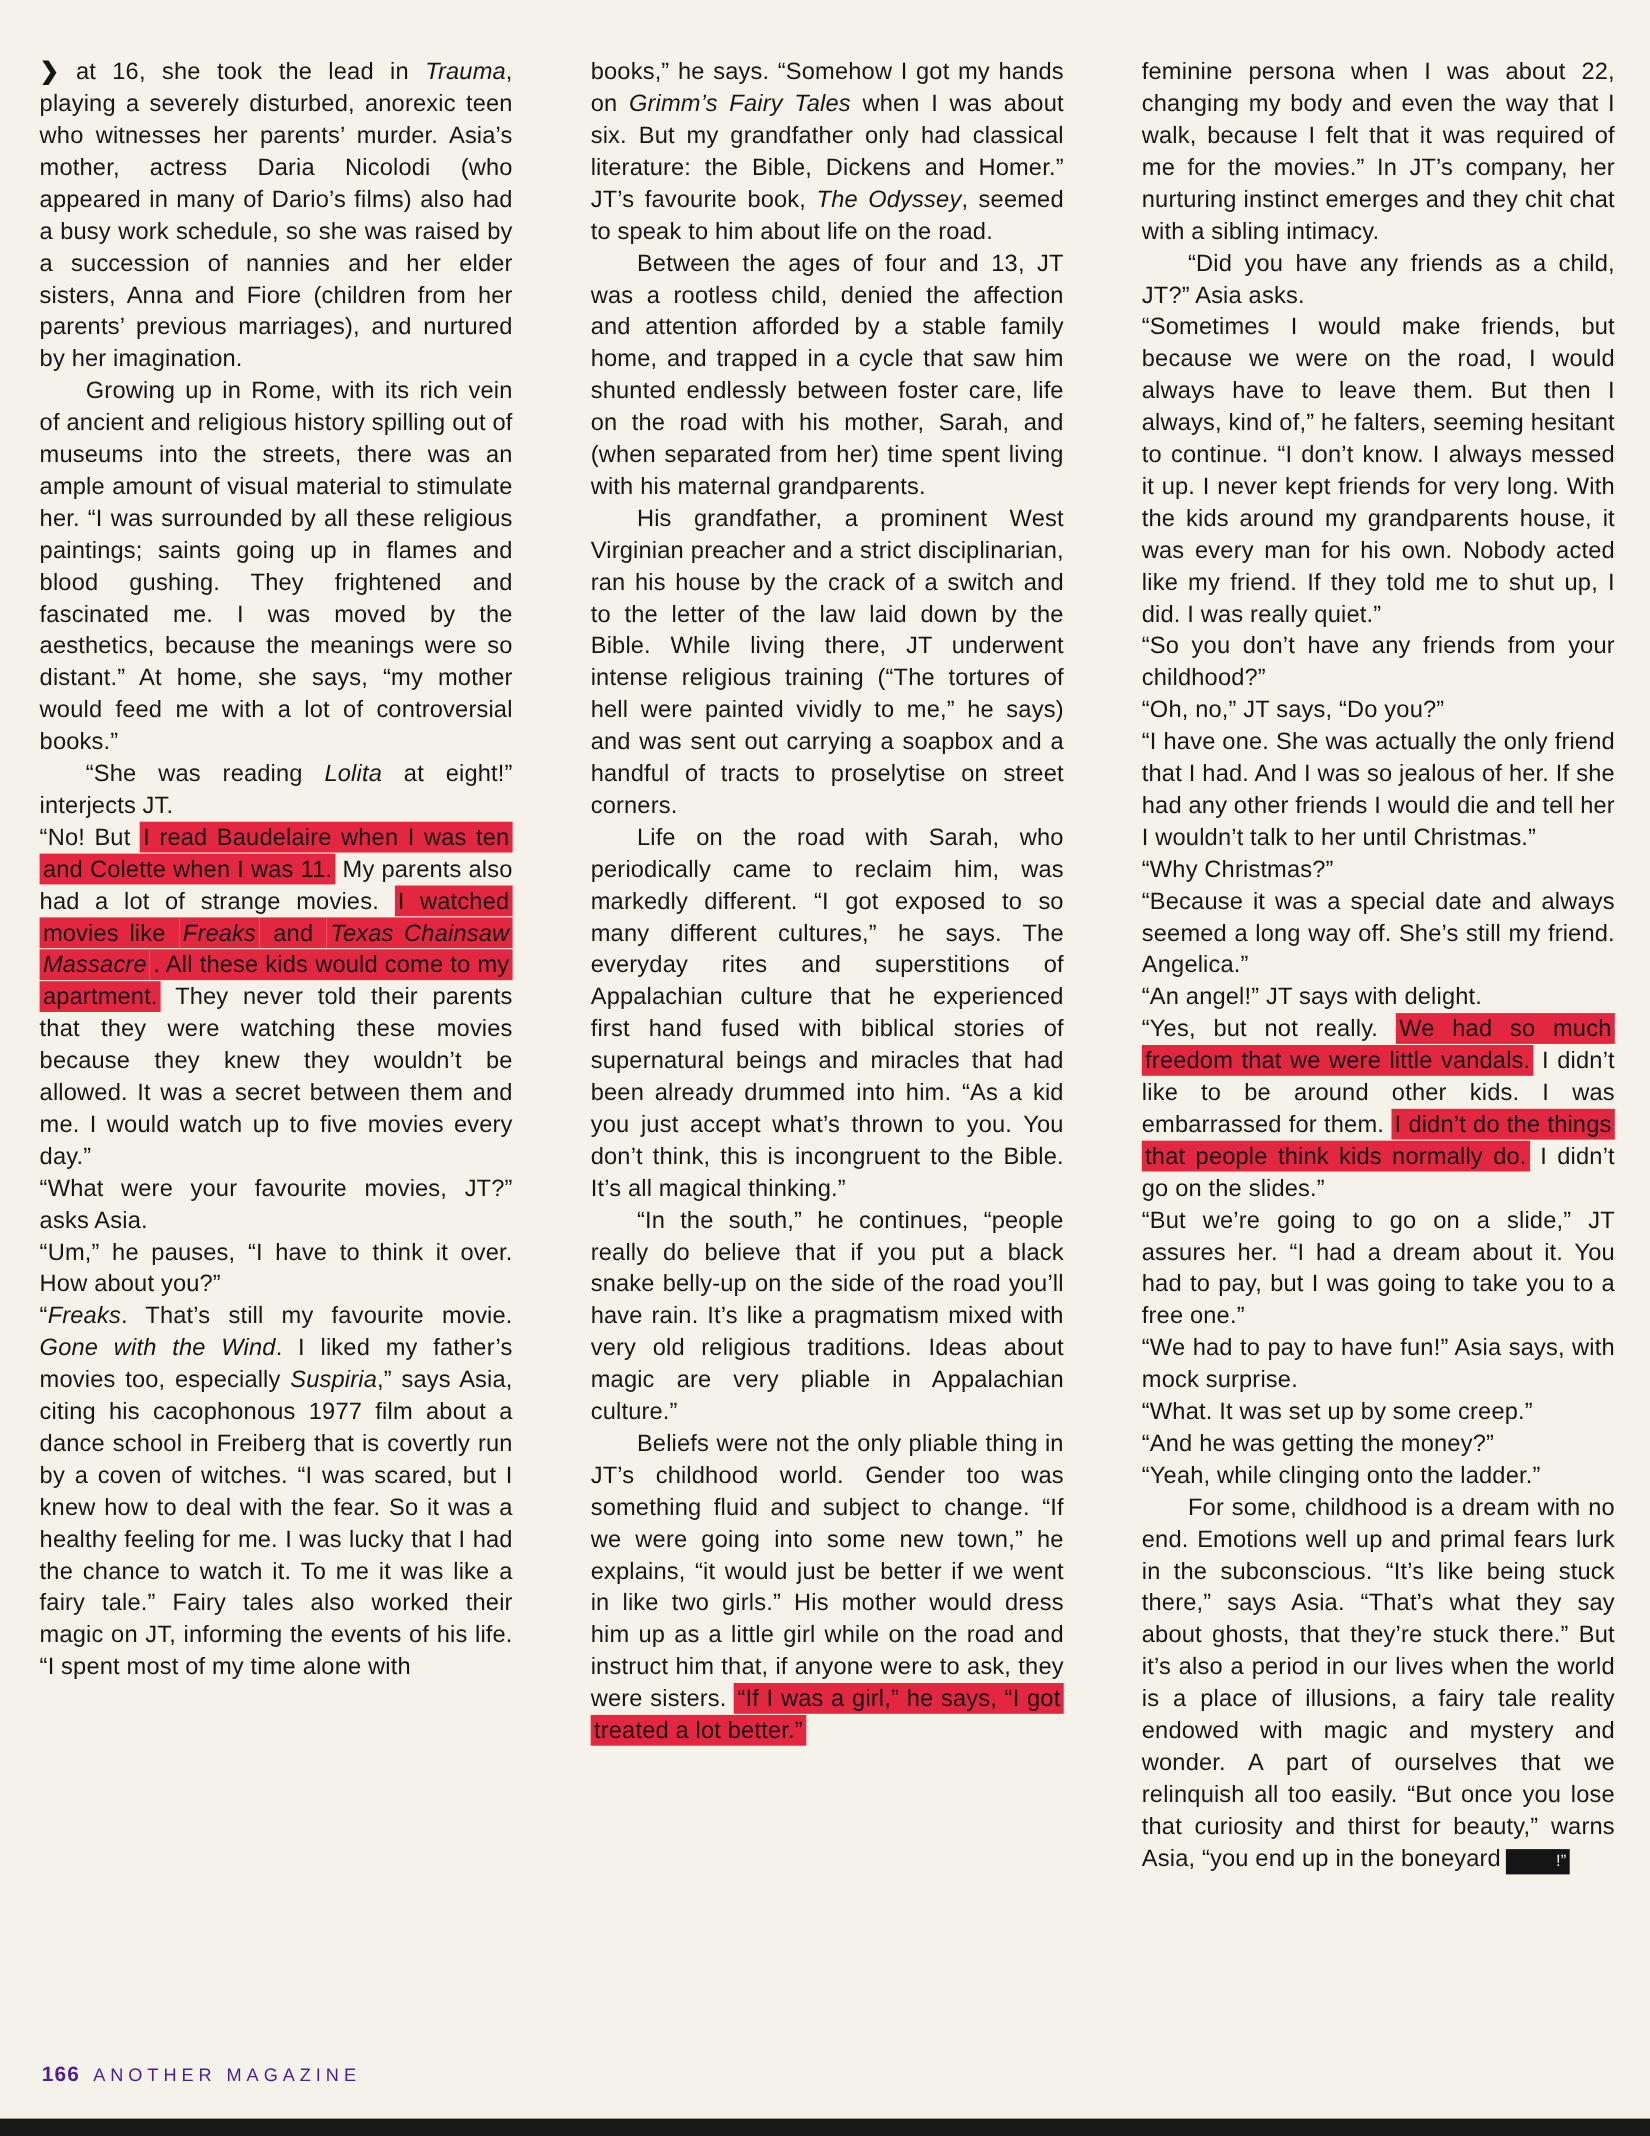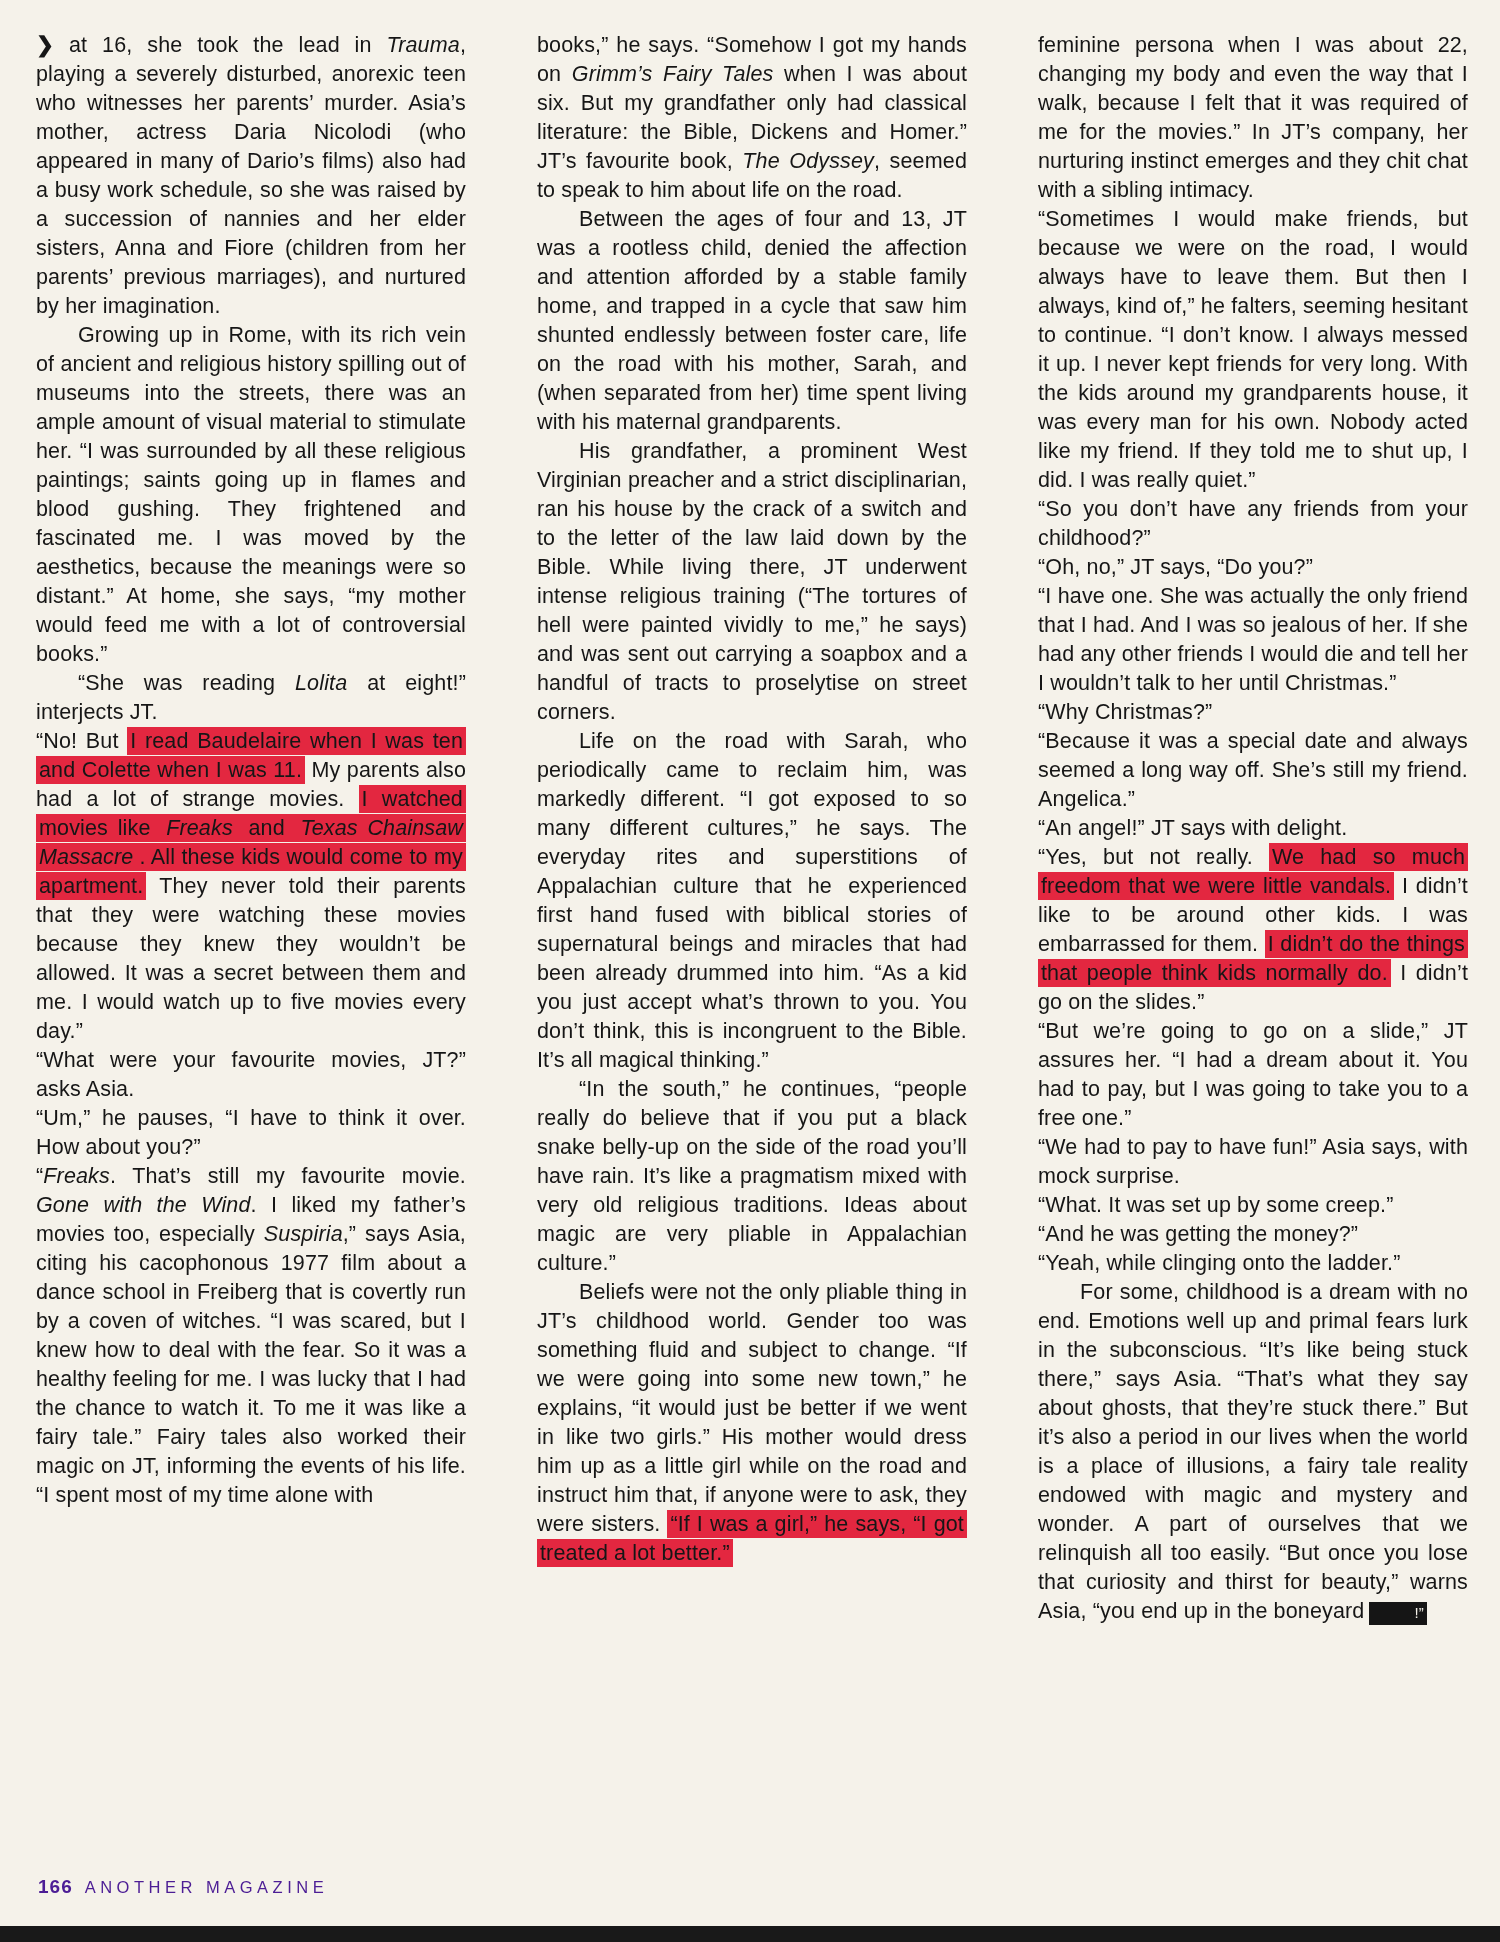--- a/index.html
+++ b/index.html
@@ -11,21 +11,21 @@
   .page {
     position:relative;
     width:1500px;
     height:1942px;
     background:var(--paper, #f5f2ea);
     overflow:hidden;
   }
   .columns {
     display:flex;
     gap:71px;
-    padding:31px 30px 0 36px;
+    padding:51px 30px 0 36px;
   }
   .col {
     flex:0 0 430px;
     width:430px;
     color:var(--ink, #161616);
     font-size:21.5px;
     line-height:29px;
     letter-spacing:0.15px;
   }
   .para { text-align:justify; }
@@ -90,20 +90,21 @@
     <div class="col">
         <p class="para"><span>books,” he says. “Somehow I got my hands on </span><span class="it">Grimm’s Fairy Tales</span><span> when I was about six. But my grandfather only had classical literature: the Bible, Dickens and Homer.” JT’s favourite book, </span><span class="it">The Odyssey</span><span>, seemed to speak to him about life on the road.</span></p>
         <p class="para indent"><span>Between the ages of four and 13, JT was a rootless child, denied the affection and attention afforded by a stable family home, and trapped in a cycle that saw him shunted endlessly between foster care, life on the road with his mother, Sarah, and (when separated from her) time spent living with his maternal grandparents.</span></p>
         <p class="para indent"><span>His grandfather, a prominent West Virginian preacher and a strict disciplinarian, ran his house by the crack of a switch and to the letter of the law laid down by the Bible. While living there, JT underwent intense religious training (“The tortures of hell were painted vividly to me,” he says) and was sent out carrying a soapbox and a handful of tracts to proselytise on street corners.</span></p>
         <p class="para indent"><span>Life on the road with Sarah, who periodically came to reclaim him, was markedly different. “I got exposed to so many different cultures,” he says. The everyday rites and superstitions of Appalachian culture that he experienced first hand fused with biblical stories of supernatural beings and miracles that had been already drummed into him. “As a kid you just accept what’s thrown to you. You don’t think, this is incongruent to the Bible. It’s all magical thinking.”</span></p>
         <p class="para indent"><span>“In the south,” he continues, “people really do believe that if you put a black snake belly-up on the side of the road you’ll have rain. It’s like a pragmatism mixed with very old religious traditions. Ideas about magic are very pliable in Appalachian culture.”</span></p>
         <p class="para indent"><span>Beliefs were not the only pliable thing in JT’s childhood world. Gender too was something fluid and subject to change. “If we were going into some new town,” he explains, “it would just be better if we went in like two girls.” His mother would dress him up as a little girl while on the road and instruct him that, if anyone were to ask, they were sisters. </span><span class="hl">“If I was a girl,” he says, “I got treated a lot better.”</span></p>
       </div>
     <div class="col">
         <p class="para"><span>feminine persona when I was about 22, changing my body and even the way that I walk, because I felt that it was required of me for the movies.” In JT’s company, her nurturing instinct emerges and they chit chat with a sibling intimacy.</span></p>
+        <p class="para indent"><span>“Did you have any friends as a child, JT?” Asia asks.</span></p>
         <p class="para"><span>“Sometimes I would make friends, but because we were on the road, I would always have to leave them. But then I always, kind of,” he falters, seeming hesitant to continue. “I don’t know. I always messed it up. I never kept friends for very long. With the kids around my grandparents house, it was every man for his own. Nobody acted like my friend. If they told me to shut up, I did. I was really quiet.”</span></p>
         <p class="para"><span>“So you don’t have any friends from your childhood?”</span></p>
         <p class="para"><span>“Oh, no,” JT says, “Do you?”</span></p>
         <p class="para"><span>“I have one. She was actually the only friend that I had. And I was so jealous of her. If she had any other friends I would die and tell her I wouldn’t talk to her until Christmas.”</span></p>
         <p class="para"><span>“Why Christmas?”</span></p>
         <p class="para"><span>“Because it was a special date and always seemed a long way off. She’s still my friend. Angelica.”</span></p>
         <p class="para"><span>“An angel!” JT says with delight.</span></p>
         <p class="para"><span>“Yes, but not really. </span><span class="hl">We had so much freedom that we were little vandals.</span><span> I didn’t like to be around other kids. I was embarrassed for them. </span><span class="hl">I didn’t do the things that people think kids normally do.</span><span> I didn’t go on the slides.”</span></p>
         <p class="para"><span>“But we’re going to go on a slide,” JT assures her. “I had a dream about it. You had to pay, but I was going to take you to a free one.”</span></p>
         <p class="para"><span>“We had to pay to have fun!” Asia says, with mock surprise.</span></p>

